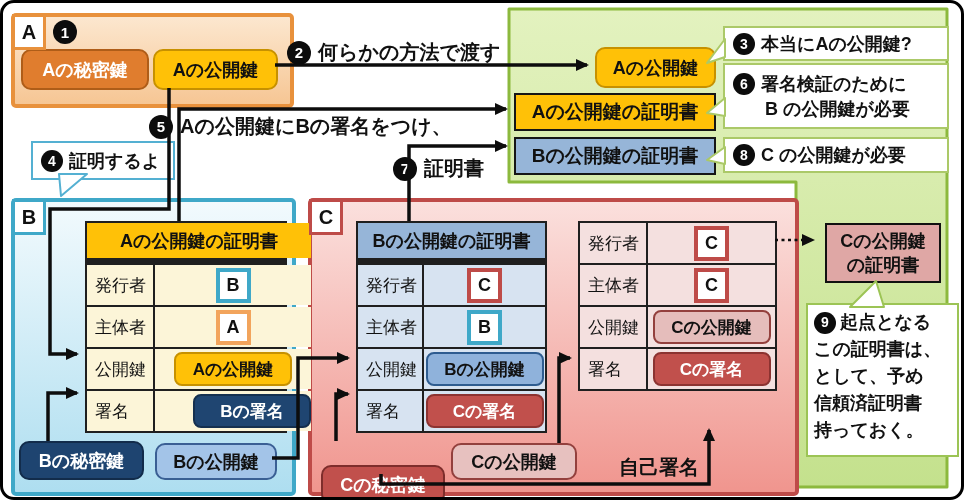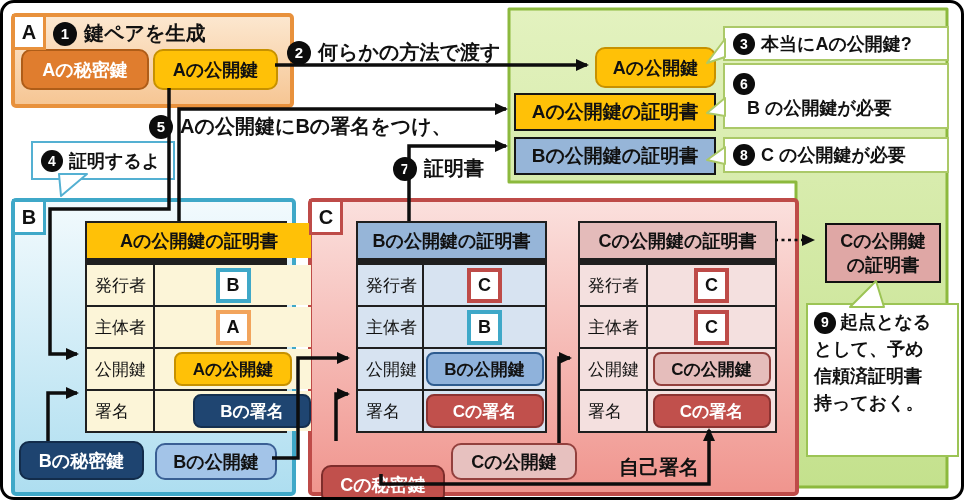--- a/index.html
+++ b/index.html
@@ -39,21 +39,21 @@
   .badge{width:27px;height:27px;background:#fff;display:flex;align-items:center;
     justify-content:center;font-size:18px;font-weight:700;}
   .inchip{display:flex;align-items:center;justify-content:center;border-radius:8px;
     width:114px;height:30px;font-size:17px;font-weight:600;white-space:nowrap;}
   .bubble{position:absolute;background:#fff;display:flex;align-items:center;gap:6px;
     padding:0 8px;font-weight:700;white-space:nowrap;z-index:4;font-size:18px;}
   .bubble-green{border:2.5px solid #ABC968;}
   .bubble-teal{border:2.5px solid #54B0D2;}
   .bubble-col{flex-direction:column;align-items:flex-start;justify-content:center;gap:1px;}
   .brow{display:flex;align-items:center;gap:6px;}
-  .bindent{margin-left:14px;text-align:right;}
+  .bindent{margin-left:32px;text-align:right;}
   .certchip{position:absolute;border:2px solid #161616;display:flex;align-items:center;
     justify-content:center;font-size:19px;font-weight:600;white-space:nowrap;z-index:4;}
   .trustbox{position:absolute;left:822px;top:220px;width:112px;height:56px;background:#DFA7A5;
     border:2.5px solid #111;display:flex;flex-direction:column;align-items:center;
     justify-content:center;font-size:18px;font-weight:600;line-height:24px;z-index:4;white-space:nowrap;}
   .bubble9{position:absolute;left:803px;top:300px;width:143px;height:146px;background:#fff;
     border:2.5px solid #9CC455;z-index:4;font-size:18px;font-weight:600;line-height:27px;
     padding:4px 0 0 6px;white-space:nowrap;}
 </style>
 </head>
@@ -74,21 +74,20 @@
   <div class="panel panel-a"></div>
   <div class="panel panel-b"></div>
   <div class="panel panel-c"></div>
 
   <div class="tag tag-a">A</div>
   <div class="tag tag-b">B</div>
   <div class="tag tag-c">C</div>
 
   <div class="steplabel" style="left:50px;top:17px;">
     <span class="cnum">1</span>
-    <span>鍵ペアを生成</span>
   </div>
   <div class="chip chip-dark" style="left:18px;top:46px;width:124px;height:37px;background:#E07D2E;border:2px solid #AF5D18;">Aの秘密鍵</div>
   <div class="chip" style="left:150px;top:46px;width:121px;height:37px;background:#FFC107;border:2px solid #C79100;">Aの公開鍵</div>
 
   <div class="steplabel" style="left:284px;top:36px;">
     <span class="cnum">2</span>
     <span>何らかの方法で渡す</span>
   </div>
   <div class="steplabel" style="left:146px;top:110px;">
     <span class="cnum">5</span>
@@ -144,21 +143,20 @@
     <div class="val" style="background:#D7E3F1;">
         <span class="inchip" style="background:#8FB2DB;border:2px solid #2E5C90;">Bの公開鍵</span>
       </div>
     <div class="lbl" style="background:#D7E3F1;">署名</div>
     <div class="val" style="background:#D7E3F1;">
         <span class="inchip chip-dark" style="background:#C1504C;border:2px solid #8C3331;">Cの署名</span>
       </div>
   </div>
 
   <div class="ctable" style="left:575px;top:218px;width:195px;grid-template-columns:66px 1fr;">
-    <div class="title" style="background:#E4BBBA;">Cの公開鍵の証明書</div>
     <div class="lbl" style="background:#F4E0DF;">発行者</div>
     <div class="val" style="background:#F4E0DF;">
         <span class="badge" style="border:4px solid #BE4B48;">C</span>
       </div>
     <div class="lbl" style="background:#F4E0DF;">主体者</div>
     <div class="val" style="background:#F4E0DF;">
         <span class="badge" style="border:4px solid #BE4B48;">C</span>
       </div>
     <div class="lbl" style="background:#F4E0DF;">公開鍵</div>
     <div class="val" style="background:#F4E0DF;">
@@ -177,38 +175,40 @@
   <div class="certchip" style="left:511px;top:90px;width:198px;height:34px;background:#FFC107;">Aの公開鍵の証明書</div>
   <div class="certchip" style="left:511px;top:134px;width:198px;height:34px;background:#96B5D8;">Bの公開鍵の証明書</div>
 
   <div class="bubble bubble-green" style="left:720px;top:23px;width:206px;height:31px;">
     <span class="cnum sm">3</span>
     <span>本当にAの公開鍵?</span>
   </div>
   <div class="bubble bubble-green bubble-col" style="left:720px;top:60px;width:206px;height:62px;">
     <div class="brow">
       <span class="cnum sm">6</span>
+      <span>署名検証のために</span>
     </div>
     <div class="bindent">B の公開鍵が必要</div>
   </div>
   <div class="bubble bubble-green" style="left:720px;top:134px;width:206px;height:32px;">
     <span class="cnum sm">8</span>
     <span>C の公開鍵が必要</span>
   </div>
 
   <div class="trustbox">
     <div>Cの公開鍵</div>
     <div>の証明書</div>
   </div>
 
   <div class="bubble9">
     <div class="brow" style="gap:4px;">
       <span class="cnum sm">9</span>
       <span>起点となる</span>
     </div>
+    <div>この証明書は、</div>
     <div>として、予め</div>
     <div>信頼済証明書</div>
     <div>持っておく。</div>
   </div>
 
   <svg class="layer" width="958" height="494" viewBox="0 0 958 494" style="z-index:8;">
     <defs>
       <marker id="ah" markerWidth="14" markerHeight="13" refX="11" refY="6" orient="auto" markerUnits="userSpaceOnUse">
         <path d="M0,0 L13,6 L0,12 Z" fill="#0d0d0d"></path>
       </marker>

